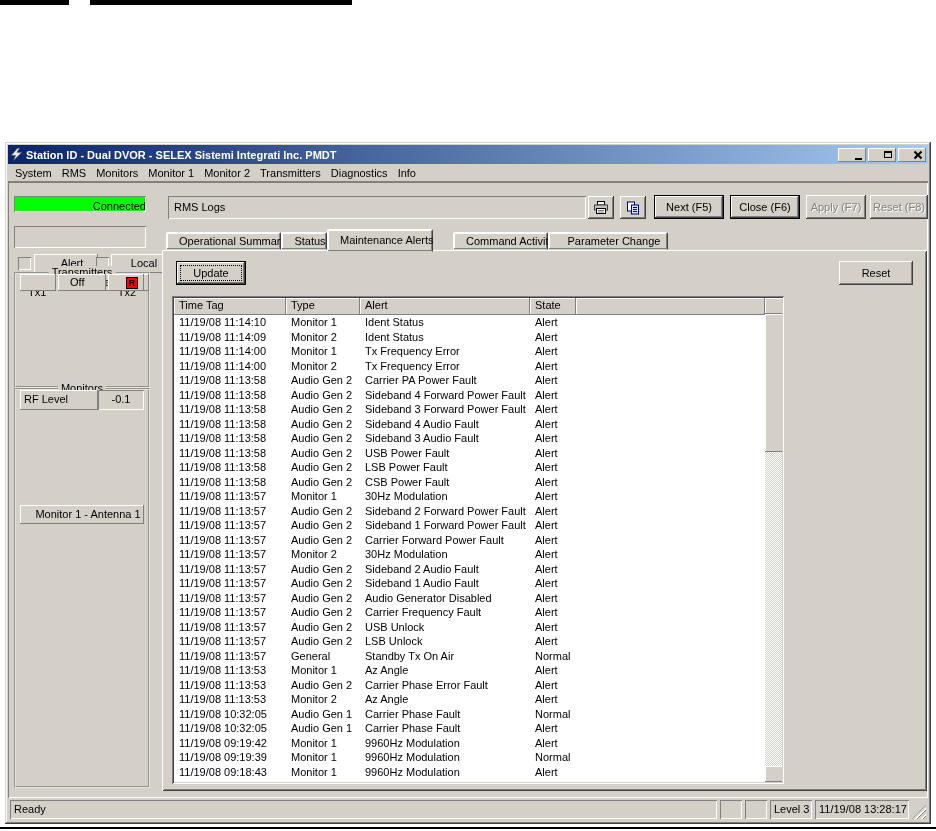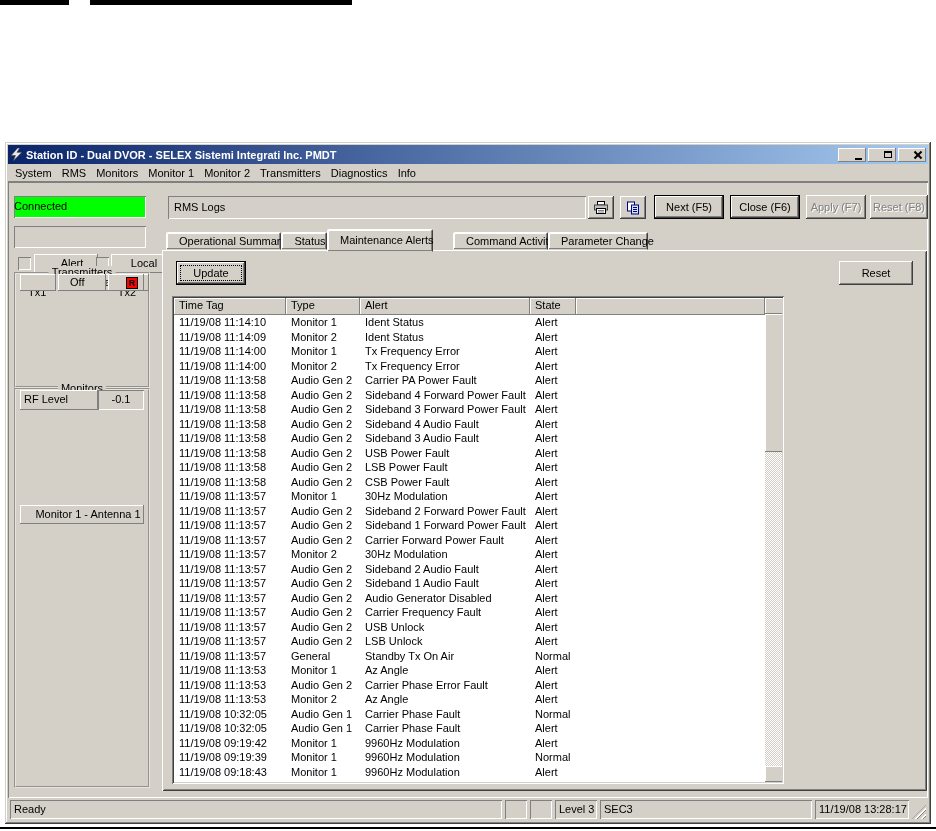--- a/index.html
+++ b/index.html
@@ -23,21 +23,21 @@
   .g-min{width:7px;height:2px;background:#000;margin-top:8px;}
   .g-max{width:8px;height:7px;border:1px solid #000;border-top-width:2px;box-sizing:border-box;}
   .g-close{position:relative;width:8px;height:8px;}
   .g-close::before,.g-close::after{content:"";position:absolute;left:3px;top:-1px;width:2px;height:10px;background:#000;}
   .g-close::before{transform:rotate(45deg);} .g-close::after{transform:rotate(-45deg);}
   .menubar{position:absolute;left:3px;top:22px;right:3px;height:18px;display:flex;align-items:center;padding-left:2px;
     box-shadow:inset 0 -1px 0 #808080;}
   .menu-item{padding:2px 5px;white-space:nowrap;}
   .client{position:absolute;left:3px;top:40px;right:3px;bottom:26px;box-shadow:inset 1px 1px 0 #808080,inset -1px -1px 0 #fff;}
   
-  .box-connected{left:6px;top:14px;width:132px;height:22px;background:#00ff00;text-align:left;line-height:21px;
+  .box-connected{left:6px;top:14px;width:132px;height:16px;background:#00ff00;text-align:right;line-height:21px;
     box-shadow:inset 1px 1px 0 #808080,inset -1px -1px 0 #fff;}
   .box-blank{left:6px;top:44px;width:132px;height:22px;}
   .cb{width:13px;height:13px;box-shadow:inset 1px 1px 0 #808080,inset -1px -1px 0 #fff;background:#d4d0c8;}
   .chk-label{height:19px;text-align:center;line-height:18px;}
   .groupbox{position:absolute;border:2px groove #e8e5df;}
   .group-legend{position:absolute;top:-8px;left:50%;transform:translateX(-50%);background:#d4d0c8;padding:0 3px;white-space:nowrap;}
   .group-tx{left:6px;top:90px;width:132px;height:112px;}
   .tx-row{position:absolute;left:4px;right:4px;height:17px;display:flex;gap:2px;}
   .tx-cell{width:24px;display:flex;align-items:center;justify-content:center;flex:none;}
   .tx-label{flex:1;text-align:left;line-height:16px;}
@@ -67,21 +67,21 @@
   .btn-closef6{left:722px;top:13px;width:70px;height:24px;}
   .btn-apply{left:798px;top:13px;width:60px;height:24px;}
   .btn-resetf8{left:862px;top:13px;width:58px;height:24px;}
   
   .tabpanel{left:154px;top:68px;width:765px;height:541px;background:#d4d0c8;
     box-shadow:inset 1px 1px 0 #fff,inset -1px -1px 0 #404040,inset 2px 2px 0 #d4d0c8,inset -2px -2px 0 #808080;}
   .tabstrip{position:absolute;left:158px;top:46px;height:22px;display:flex;align-items:flex-end;z-index:3;}
   .tab{height:18px;background:#d4d0c8;border:1px solid;border-color:#fff #404040 transparent #fff;
     border-radius:2px 2px 0 0;box-sizing:border-box;text-align:center;line-height:17px;white-space:nowrap;}
   span.tab:nth-of-type(1){width:115px;} span.tab:nth-of-type(2){width:46px;}
-  span.tab:nth-of-type(3){width:106px;} span.tab:nth-of-type(4){width:95px;margin-left:20px;} span.tab:nth-of-type(5){width:100px;}
+  span.tab:nth-of-type(3){width:106px;} span.tab:nth-of-type(4){width:95px;margin-left:20px;} span.tab:nth-of-type(5){width:120px;}
   .tab.active{height:23px;margin-bottom:-2px;position:relative;z-index:4;line-height:20px;}
   
   .btn-update{left:14px;top:11px;width:70px;height:24px;position:relative;}
   .btn-update::after{content:"";position:absolute;inset:3px;border:1px dotted #000;}
   .btn-resettab{right:14px;top:11px;width:74px;height:24px;}
   .listview{left:10px;top:46px;width:612px;height:488px;background:#3b82f6;}
   .lv-inner{position:absolute;left:2px;top:2px;right:2px;bottom:2px;overflow:hidden;background:#fff;}
   .lv-head{position:absolute;left:0;top:0;right:17px;height:17px;display:flex;background:#d4d0c8;}
   .lv-h{padding:1px 0 0 5px;box-sizing:border-box;white-space:nowrap;overflow:hidden;flex:none;}
   .w-time{width:112px;} .w-type{width:74px;} .w-alert{width:170px;} .w-state{width:46px;} .w-fill{flex:1;}
@@ -548,18 +548,17 @@
           <span class="tab out1">Command Activity</span>
           <span class="tab out1">Parameter Change</span>
         </div>
     </div>
 
     <div class="statusbar">
       <span class="sp in1 sp-ready">Ready</span>
       <span class="sp in1 sp-a"></span>
       <span class="sp in1 sp-b"></span>
       <span class="sp in1 sp-level">Level 3</span>
-      <span class="sp in1 sp-sec">SEC3</span>
       <span class="sp in1 sp-time">11/19/08 13:28:17</span>
       <span class="grip"></span>
     </div>
   </div>
 </div>
 
 </body></html>

